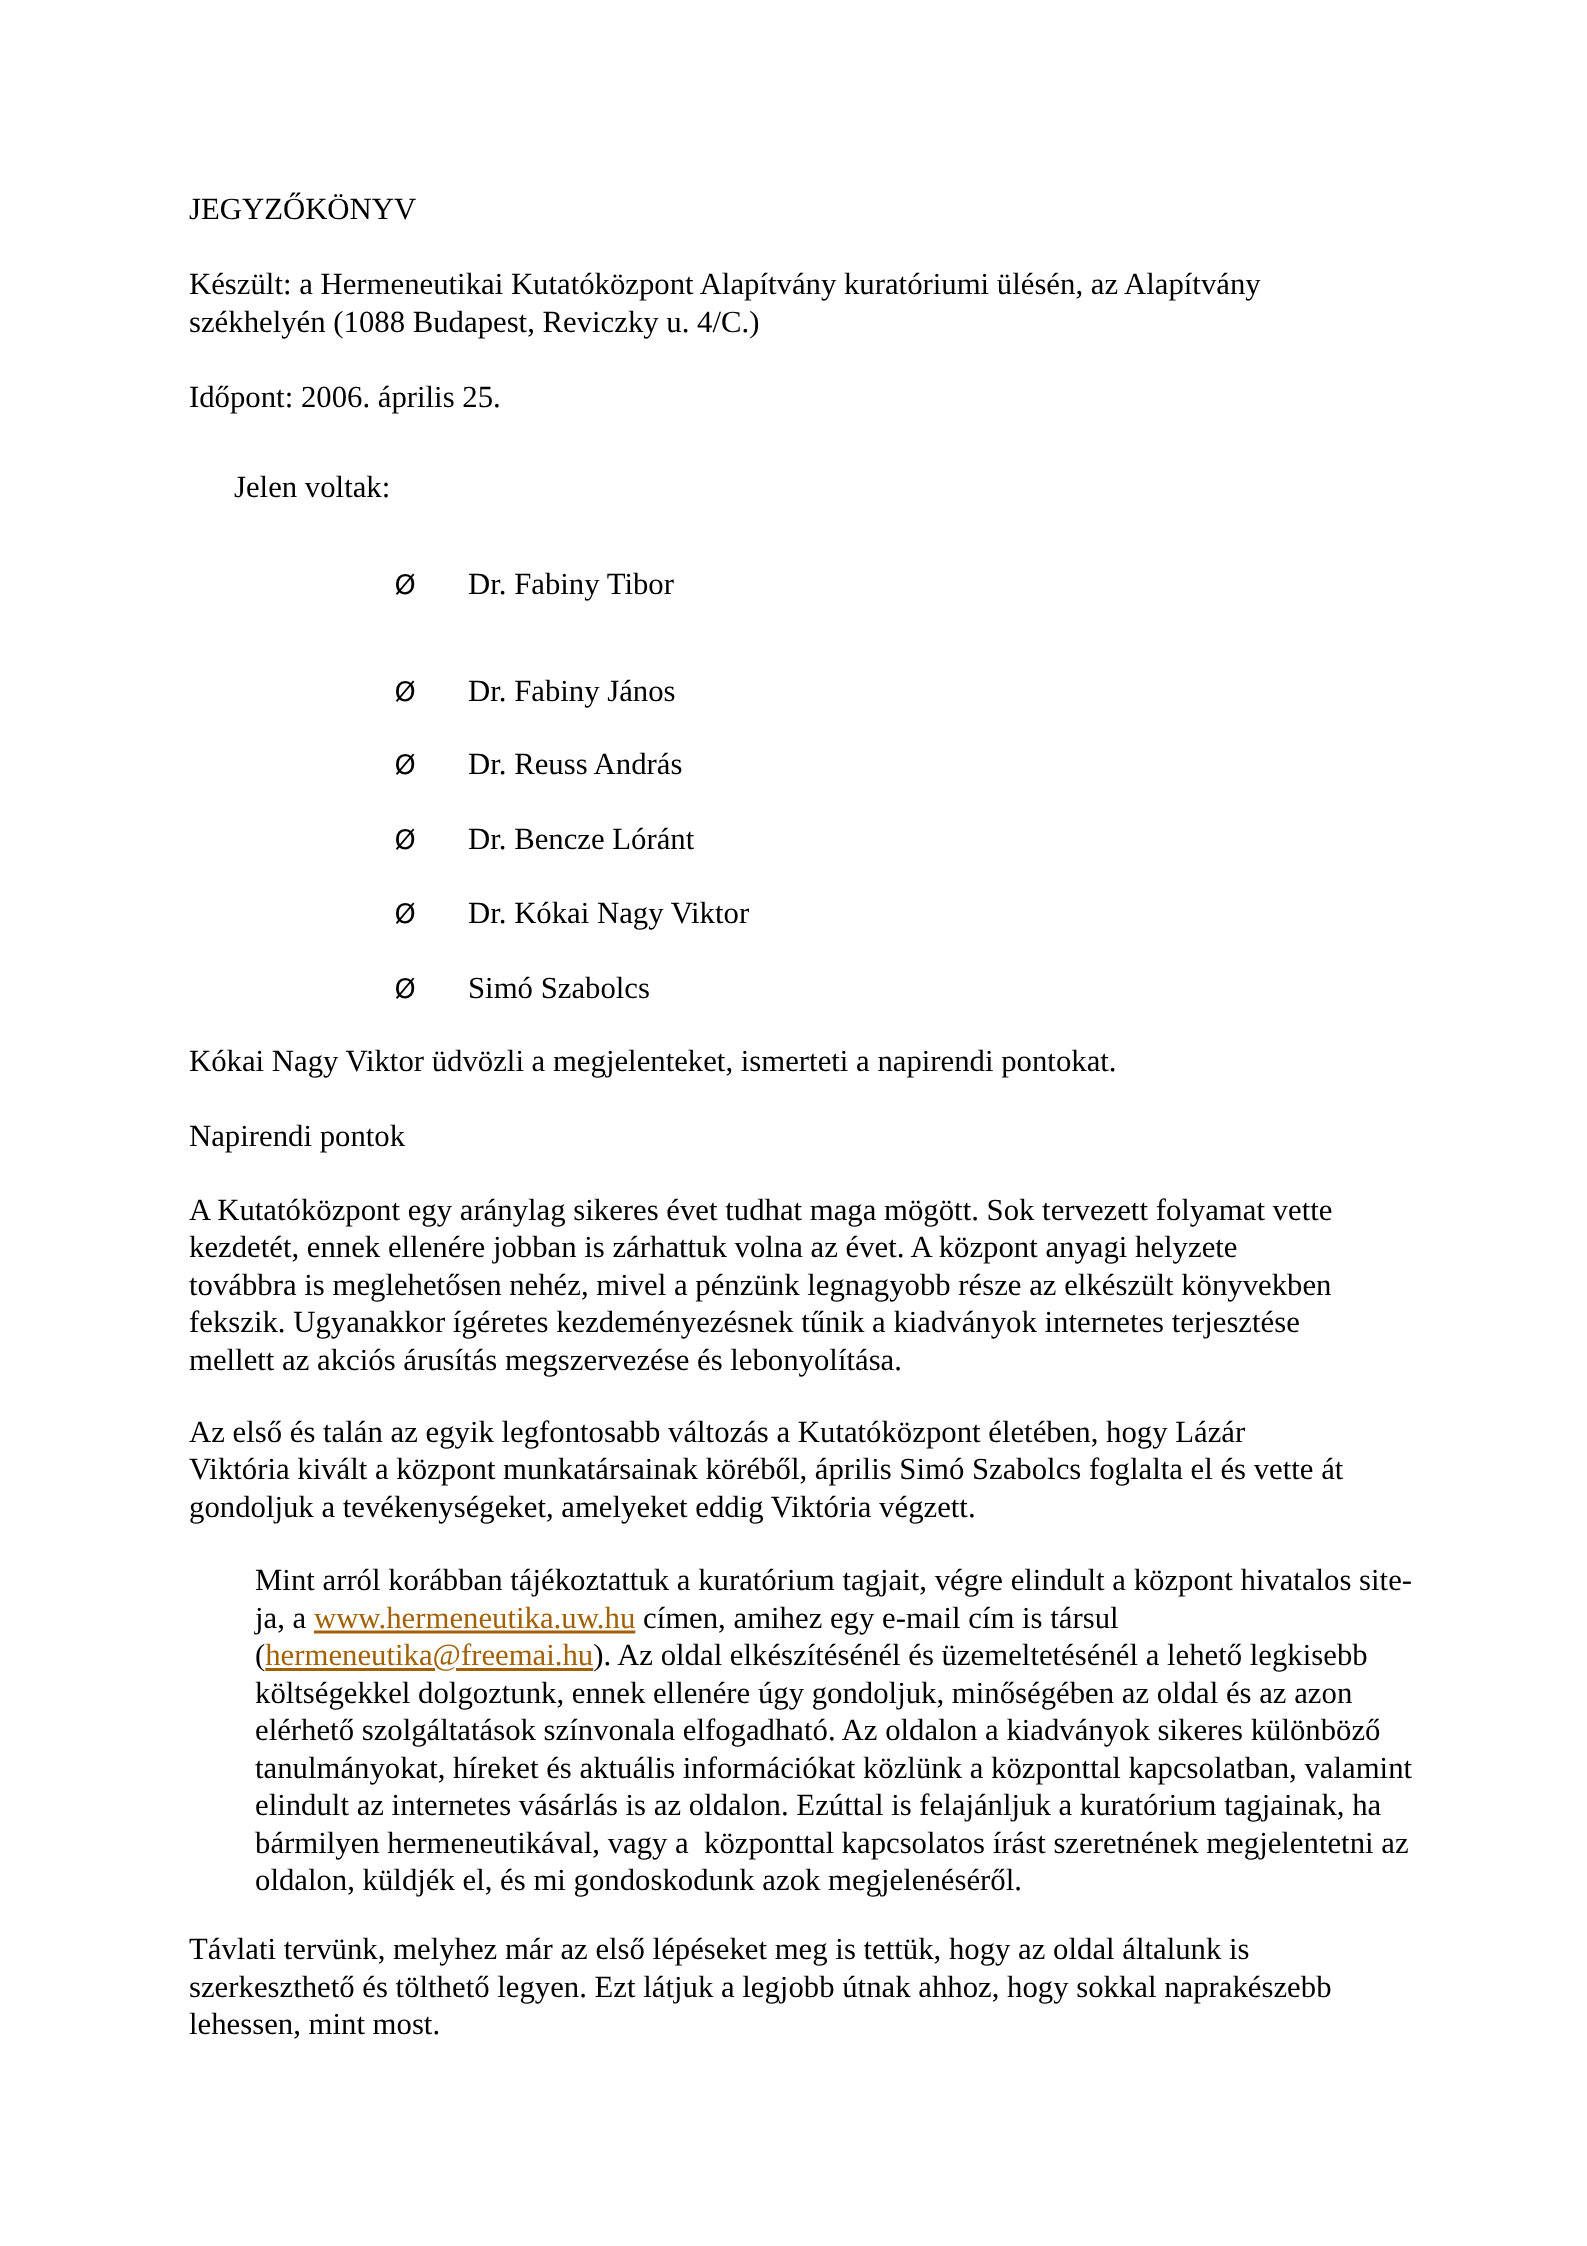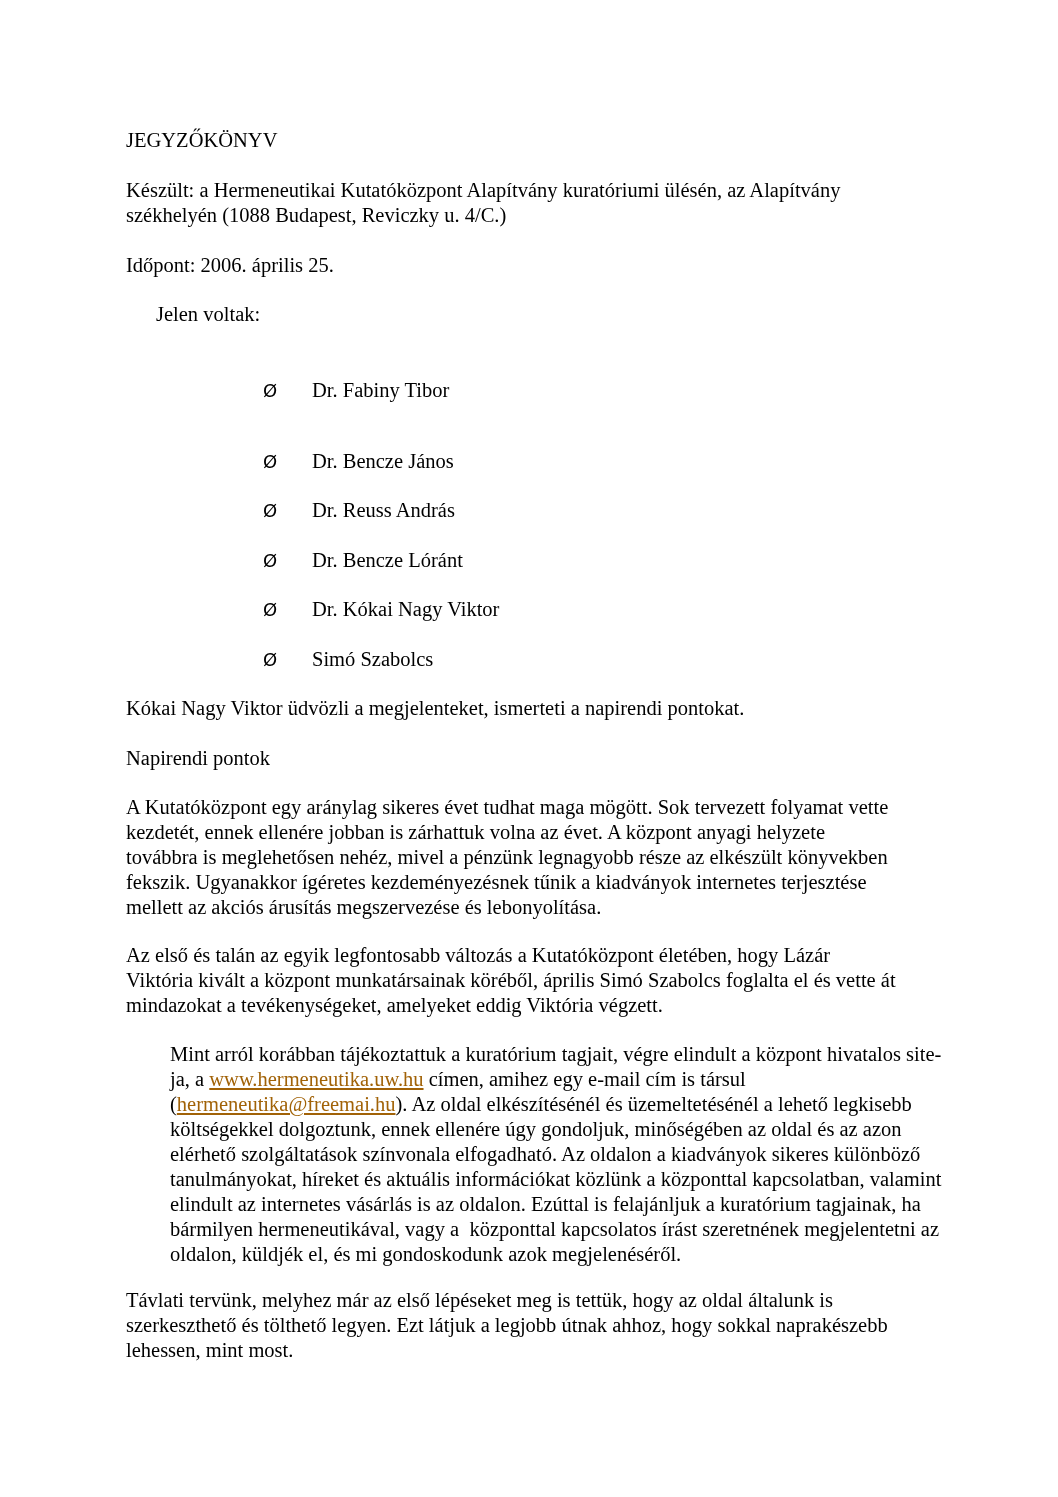--- a/index.html
+++ b/index.html
@@ -63,28 +63,28 @@
 
   <div class="line" style="top:128px;">JEGYZŐKÖNYV</div>
 
   <div class="para" style="top:178px;">
     <span class="ln">Készült: a Hermeneutikai Kutatóközpont Alapítvány kuratóriumi ülésén, az Alapítvány</span>
     <span class="ln">székhelyén (1088 Budapest, Reviczky u. 4/C.)</span>
   </div>
 
   <div class="line" style="top:253px;">Időpont: 2006. április 25.</div>
 
-  <div class="line indent" style="top:302px;font-family:Liberation Serif, serif;">Jelen voltak:</div>
+  <div class="line indent" style="top:313px;font-family:Liberation Serif, serif;">Jelen voltak:</div>
 
   <div>
     <div class="attendee" style="top:378px;">
       <span class="bullet">Ø</span><span class="name">Dr. Fabiny Tibor</span>
     </div>
     <div class="attendee" style="top:449px;">
-      <span class="bullet">Ø</span><span class="name">Dr. Bencze János</span>
+      <span class="bullet">Ø</span><span class="name">Dr. Fabiny János</span>
     </div>
     <div class="attendee" style="top:498px;">
       <span class="bullet">Ø</span><span class="name">Dr. Reuss András</span>
     </div>
     <div class="attendee" style="top:548px;">
       <span class="bullet">Ø</span><span class="name">Dr. Bencze Lóránt</span>
     </div>
     <div class="attendee" style="top:597px;">
       <span class="bullet">Ø</span><span class="name">Dr. Kókai Nagy Viktor</span>
     </div>
@@ -101,21 +101,21 @@
     <span class="ln">A Kutatóközpont egy aránylag sikeres évet tudhat maga mögött. Sok tervezett folyamat vette</span>
     <span class="ln">kezdetét, ennek ellenére jobban is zárhattuk volna az évet. A központ anyagi helyzete</span>
     <span class="ln">továbbra is meglehetősen nehéz, mivel a pénzünk legnagyobb része az elkészült könyvekben</span>
     <span class="ln">fekszik. Ugyanakkor ígéretes kezdeményezésnek tűnik a kiadványok internetes terjesztése</span>
     <span class="ln">mellett az akciós árusítás megszervezése és lebonyolítása.</span>
   </div>
 
   <div class="para" style="top:943px;">
     <span class="ln">Az első és talán az egyik legfontosabb változás a Kutatóközpont életében, hogy Lázár</span>
     <span class="ln">Viktória kivált a központ munkatársainak köréből, április Simó Szabolcs foglalta el és vette át</span>
-    <span class="ln">mindazokat a tevékenységeket, amelyeket eddig Viktória végzett.</span>
+    <span class="ln">gondoljuk a tevékenységeket, amelyeket eddig Viktória végzett.</span>
   </div>
 
   <div class="para" style="top:1042px;margin-left:44px;">
     <span class="ln">Mint arról korábban tájékoztattuk a kuratórium tagjait, végre elindult a központ hivatalos site-</span>
     <span class="ln"><span>ja, a </span><a class="link">www.hermeneutika.uw.hu</a><span> címen, amihez egy e-mail cím is társul</span></span>
     <span class="ln"><span>(</span><a class="link">hermeneutika@freemai.hu</a><span>). Az oldal elkészítésénél és üzemeltetésénél a lehető legkisebb</span></span>
     <span class="ln">költségekkel dolgoztunk, ennek ellenére úgy gondoljuk, minőségében az oldal és az azon</span>
     <span class="ln">elérhető szolgáltatások színvonala elfogadható. Az oldalon a kiadványok sikeres különböző</span>
     <span class="ln">tanulmányokat, híreket és aktuális információkat közlünk a központtal kapcsolatban, valamint</span>
     <span class="ln">elindult az internetes vásárlás is az oldalon. Ezúttal is felajánljuk a kuratórium tagjainak, ha</span>

